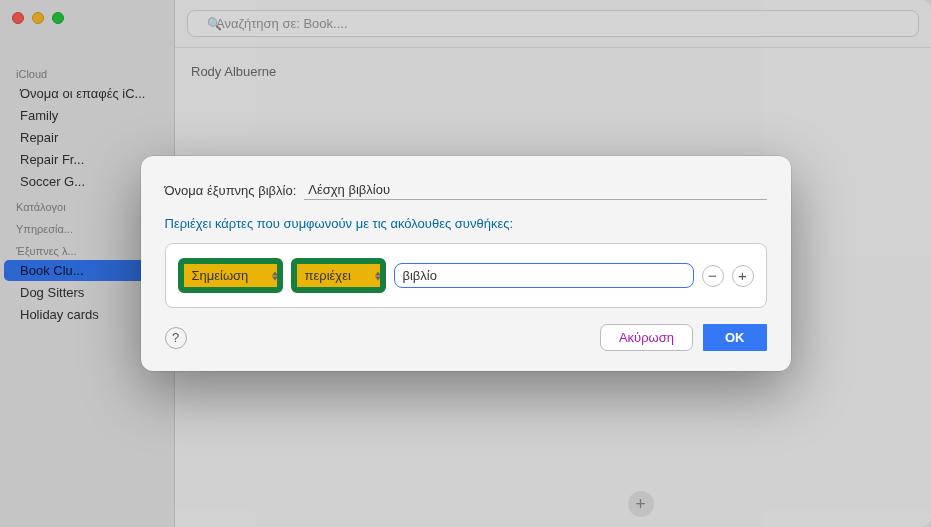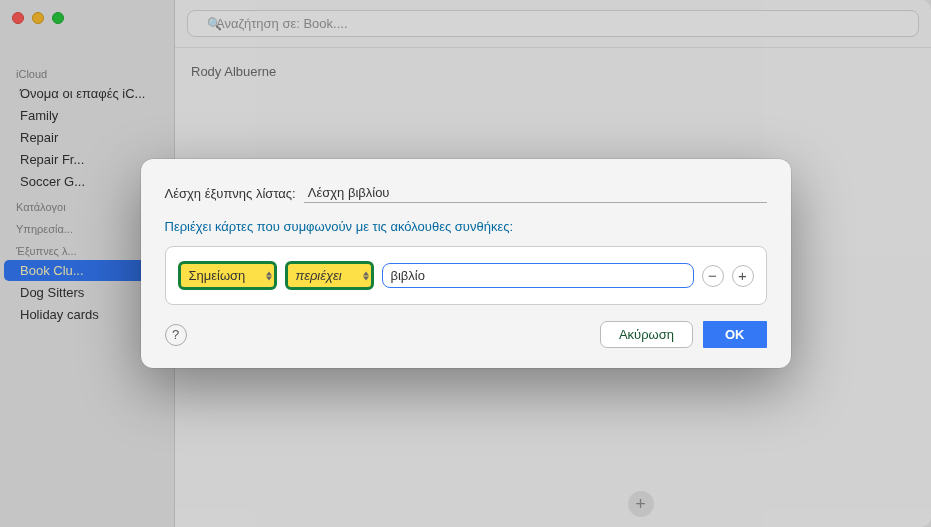--- a/index.html
+++ b/index.html
@@ -44,21 +44,21 @@
     .sidebar-section-header {
       padding: 8px 12px 2px 16px;
       font-size: 11px;
       font-weight: 400;
       color: #888;
       text-transform: none;
     }
 
     .sidebar-item.smart-list-active {
       background: #3478f6;
-      color: #fef9c3;
+      color: #0f172a;
       border-radius: 5px;
     }
 
     
     .main-content {
       flex: 1;
       display: flex;
       flex-direction: column;
       background: #f9f9f9;
       filter: blur(0.5px);
@@ -184,22 +184,22 @@
       margin-bottom: 16px;
     }
 
     .condition-row {
       display: flex;
       align-items: center;
       gap: 8px;
     }
 
     .condition-select {
-      background: #fde047;
-      border: 3px solid #15803d;
+      background: #eab308;
+      border: 6px solid #15803d;
       border-radius: 6px;
       padding: 4px 24px 4px 8px;
       font-size: 13px;
       color: #333;
       appearance: none;
       -webkit-appearance: none;
       cursor: pointer;
       position: relative;
       outline: none;
     }
@@ -296,21 +296,21 @@
       display: flex;
       gap: 10px;
     }
 
     .cancel-btn {
       padding: 5px 18px;
       border: 1px solid #bbb;
       border-radius: 7px;
       background: #fff;
       font-size: 13px;
-      color: #14532d;
+      color: #a21caf;
       cursor: pointer;
     }
 
     .ok-btn {
       padding: 5px 22px;
       border: none;
       border-radius: 1px;
       background: #3478f6;
       font-size: 13px;
       font-weight: 600;
@@ -377,41 +377,41 @@
       <button class="add-btn">+</button>
     </div>
   </div>
 </div>
 
 <div class="overlay">
 
   <div class="dialog">
 
     <div class="dialog-name-row">
-      <label class="dialog-name-label">Λέσχη έξυπνης λίστας:</label>
+      <label class="dialog-name-label">Όνομα έξυπνης βιβλίο:</label>
       <input type="text" class="dialog-name-input" value="Λέσχη βιβλίου" style="">
     </div>
 
     <div class="dialog-condition-label">Περιέχει κάρτες που συμφωνούν με τις ακόλουθες συνθήκες:</div>
 
     <div class="condition-box">
       <div class="condition-row">
 
         <div class="select-wrapper">
           <select class="condition-select" style="padding-right:28px;">
             <option>Σημείωση</option>
           </select>
           <div class="select-arrows">
             <div class="arrow-up"></div>
             <div class="arrow-down"></div>
           </div>
         </div>
 
         <div class="select-wrapper">
-          <select class="condition-select" style="padding-right:28px;font-style:italic;">
+          <select class="condition-select" style="padding-right:28px;">
             <option>περιέχει</option>
           </select>
           <div class="select-arrows">
             <div class="arrow-up"></div>
             <div class="arrow-down"></div>
           </div>
         </div>
 
         <input type="text" class="condition-text-input" value="βιβλίο" style="">
 

